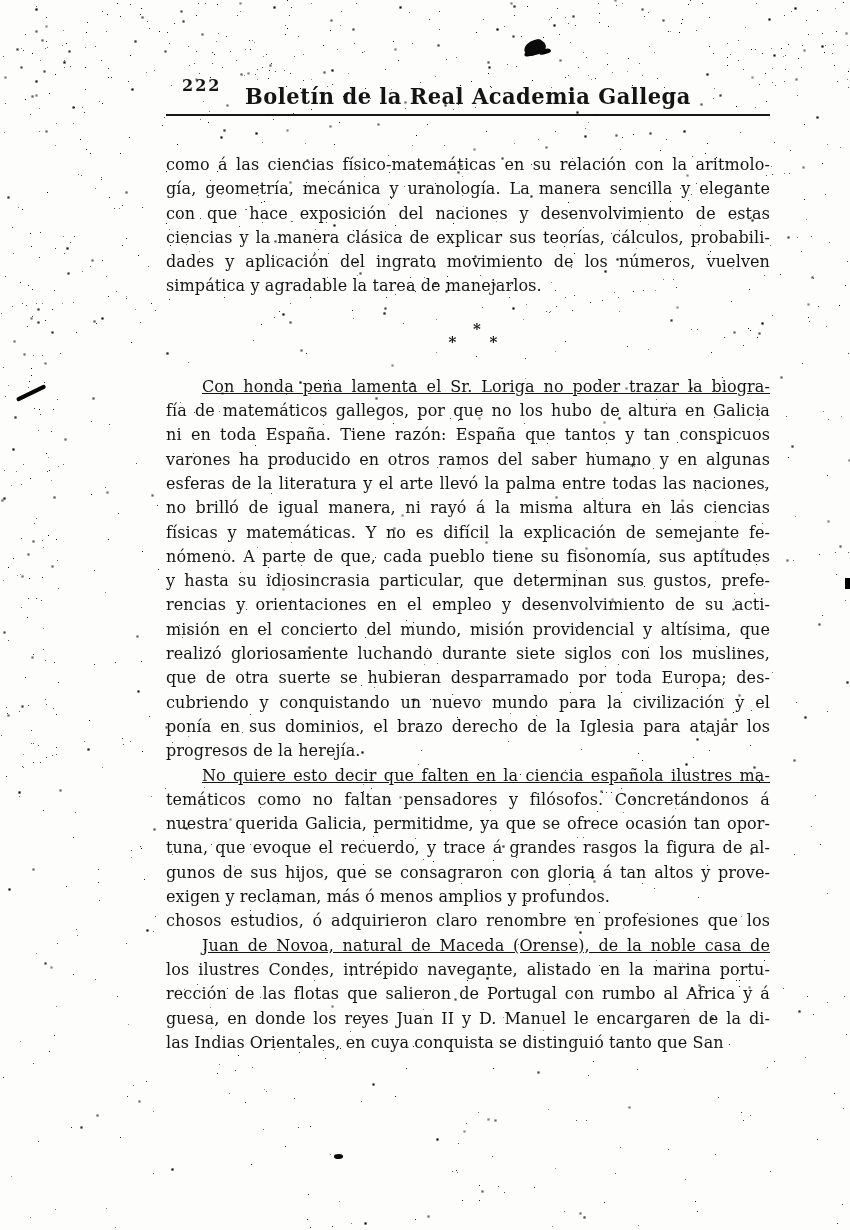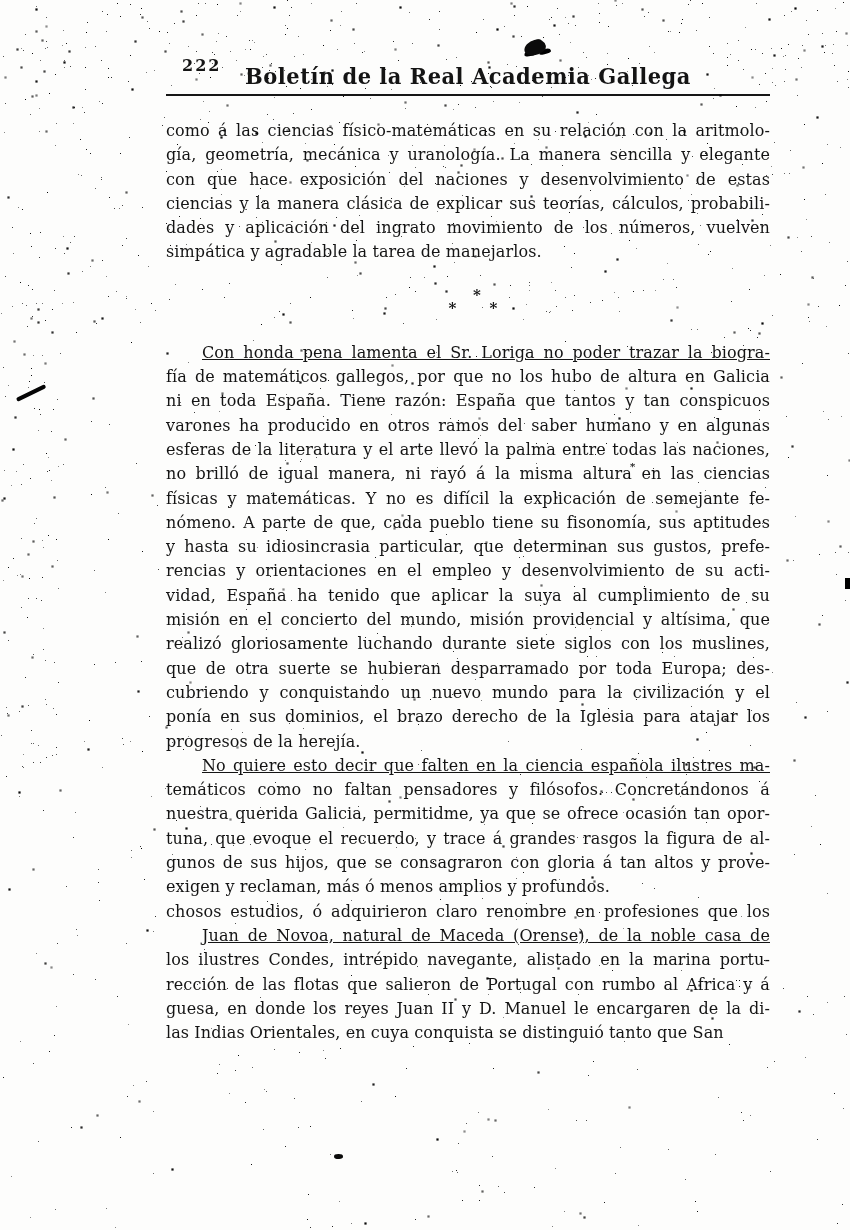--- a/index.html
+++ b/index.html
@@ -9,21 +9,21 @@
     height: 1230px;
     background: #fdfdfc;
     overflow: hidden;
     font-family: "DejaVu Serif", serif;
     color: #141414;
   }
   .header {
     position: relative;
     width: 604px;
     margin: 0 auto 0 166px;
-    padding-top: 64px;
+    padding-top: 84px;
     text-align: center;
   }
   .page-number {
     position: absolute;
     left: 16px;
     bottom: 14px;
     font-size: 16px;
     font-weight: bold;
     letter-spacing: 2px;
   }
@@ -35,21 +35,21 @@
     transform: scaleY(1.05);
   }
   .header-rule {
     width: 604px;
     margin: 5px auto 0 166px;
     border-top: 2.5px solid #161616;
     height: 0;
   }
   .text-body {
     width: 604px;
-    margin: 23px auto 0 166px;
+    margin: 37px auto 0 166px;
     font-size: 16px;
     line-height: 24.3px;
     letter-spacing: 0.1px;
   }
   .para { margin: 0; }
   .tline {
     text-align: justify;
     text-align-last: justify;
     white-space: normal;
   }
@@ -152,21 +152,20 @@
           <div class="tline indent">Con honda pena lamenta el Sr. Loriga no poder trazar la biogra-</div>
           <div class="tline">fía de matemáticos gallegos, por que no los hubo de altura en Galicia</div>
           <div class="tline">ni en toda España. Tiene razón: España que tantos y tan conspicuos</div>
           <div class="tline">varones ha producido en otros ramos del saber humano y en algunas</div>
           <div class="tline">esferas de la literatura y el arte llevó la palma entre todas las naciones,</div>
           <div class="tline">no brilló de igual manera, ni rayó á la misma altura en las ciencias</div>
           <div class="tline">físicas y matemáticas. Y no es difícil la explicación de semejante fe-</div>
           <div class="tline">nómeno. A parte de que, cada pueblo tiene su fisonomía, sus aptitudes</div>
           <div class="tline">y hasta su idiosincrasia particular, que determinan sus gustos, prefe-</div>
           <div class="tline">rencias y orientaciones en el empleo y desenvolvimiento de su acti-</div>
-          <div class="tline">vidad, España ha tenido que aplicar la suya al cumplimiento de su</div>
           <div class="tline">misión en el concierto del mundo, misión providencial y altísima, que</div>
           <div class="tline">realizó gloriosamente luchando durante siete siglos con los muslines,</div>
           <div class="tline">que de otra suerte se hubieran desparramado por toda Europa; des-</div>
           <div class="tline">cubriendo y conquistando un nuevo mundo para la civilización y el</div>
           <div class="tline">ponía en sus dominios, el brazo derecho de la Iglesia para atajar los</div>
           <div class="tline tline-last">progresos de la herejía.</div>
         </div>
         <div class="para">
           <div class="tline indent">No quiere esto decir que falten en la ciencia española ilustres ma-</div>
           <div class="tline">temáticos como no faltan pensadores y filósofos. Concretándonos á</div>

